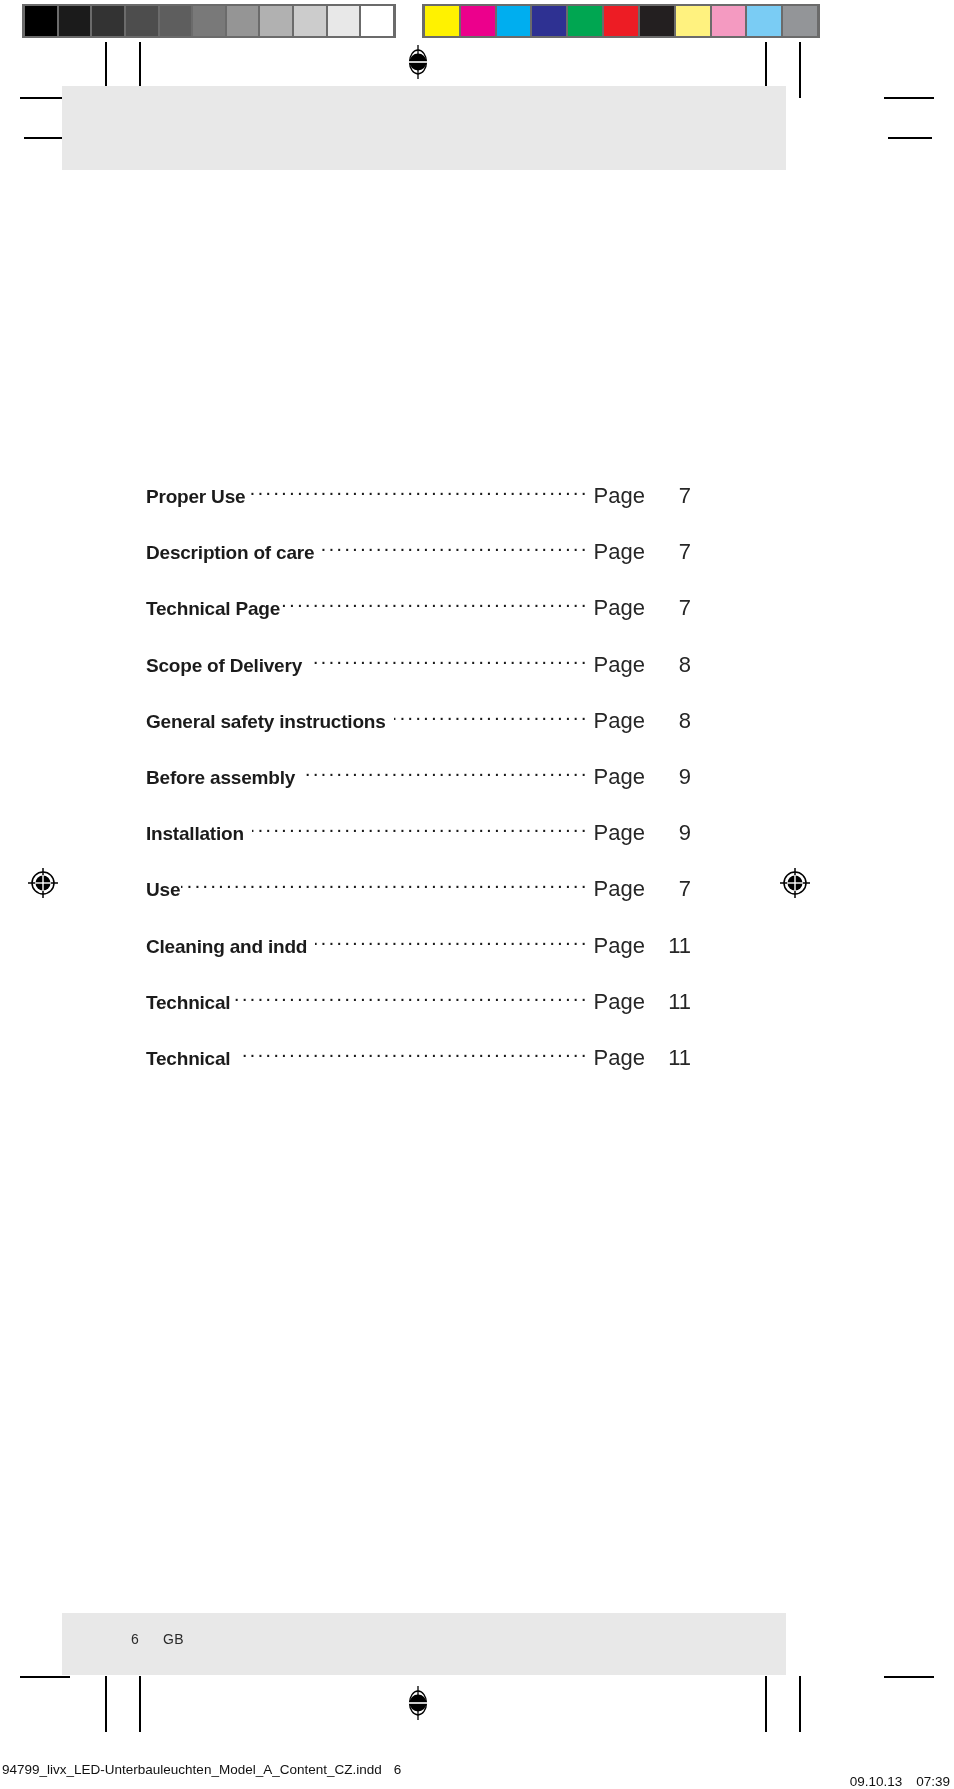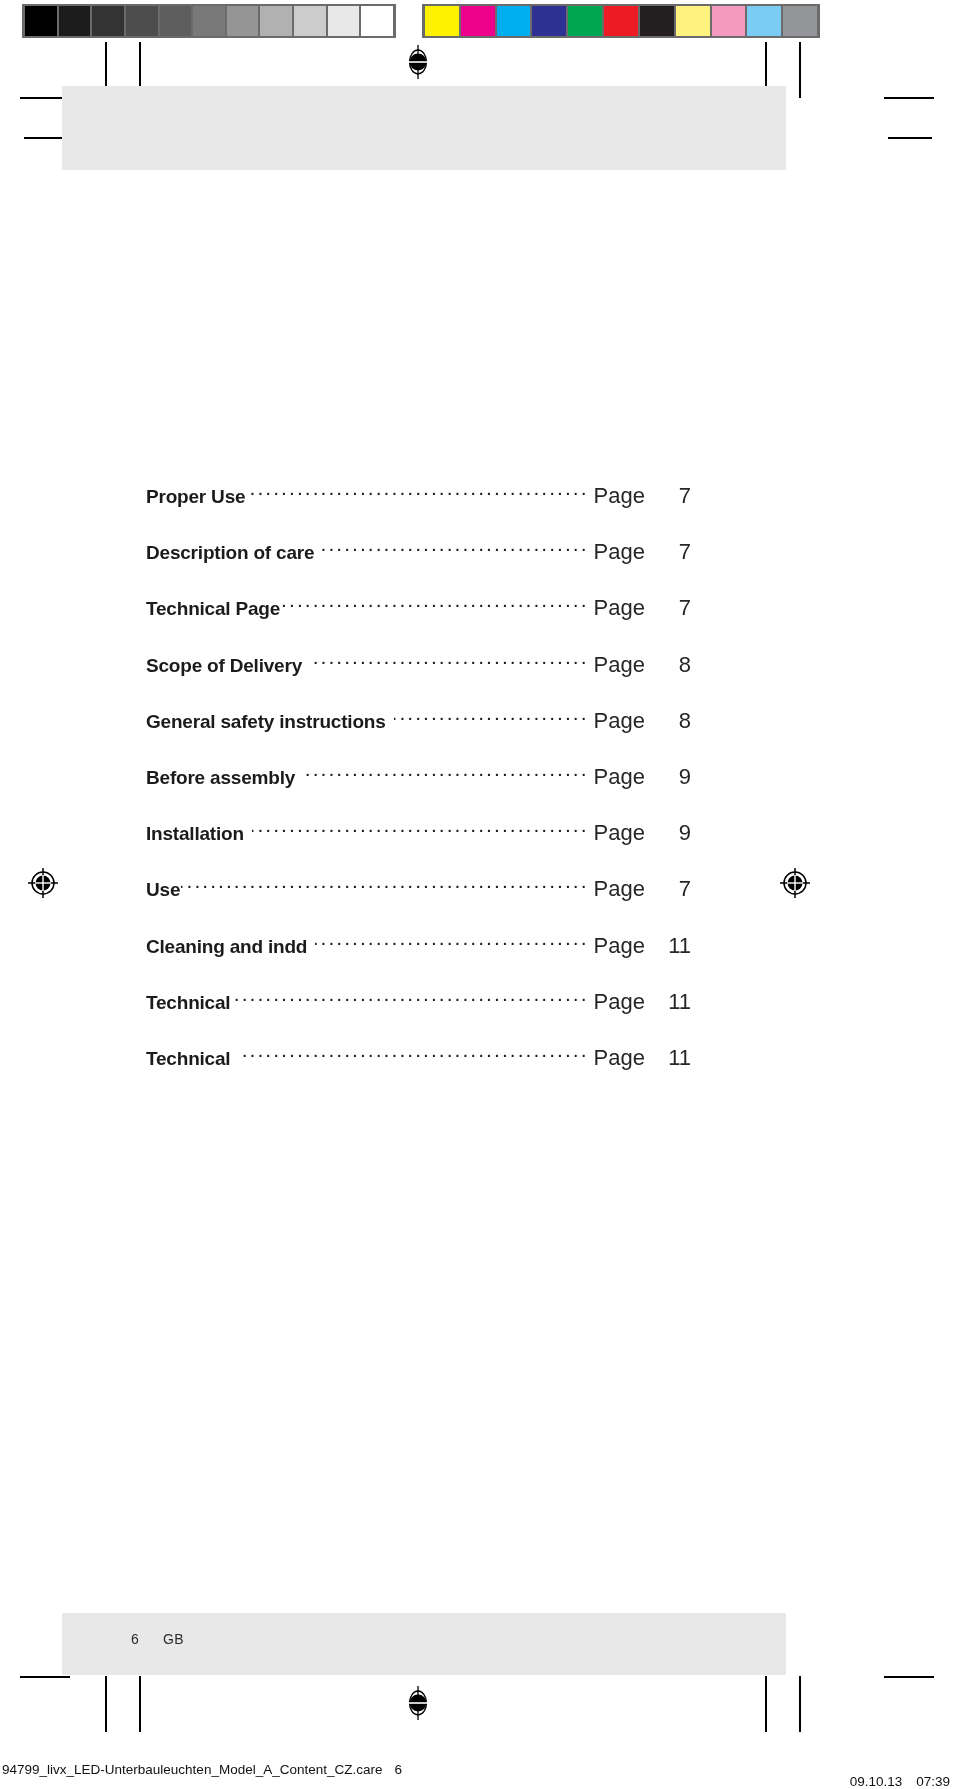--- a/index.html
+++ b/index.html
@@ -311,18 +311,18 @@
     </div>
   </div>
 
 <div id="footer-meta">
   <span>6</span>
   <span>GB</span>
 </div>
 
 <div id="slug">
   <div id="slug-left">
-    <span>94799_livx_LED-Unterbauleuchten_Model_A_Content_CZ.care</span><span class="slug-page">6</span>
+    <span>94799_livx_LED-Unterbauleuchten_Model_A_Content_CZ.indd</span><span class="slug-page">6</span>
   </div>
   <div id="slug-right">
     <span>09.10.13</span><span class="slug-time">07:39</span>
   </div>
 </div>
 
 </body></html>

